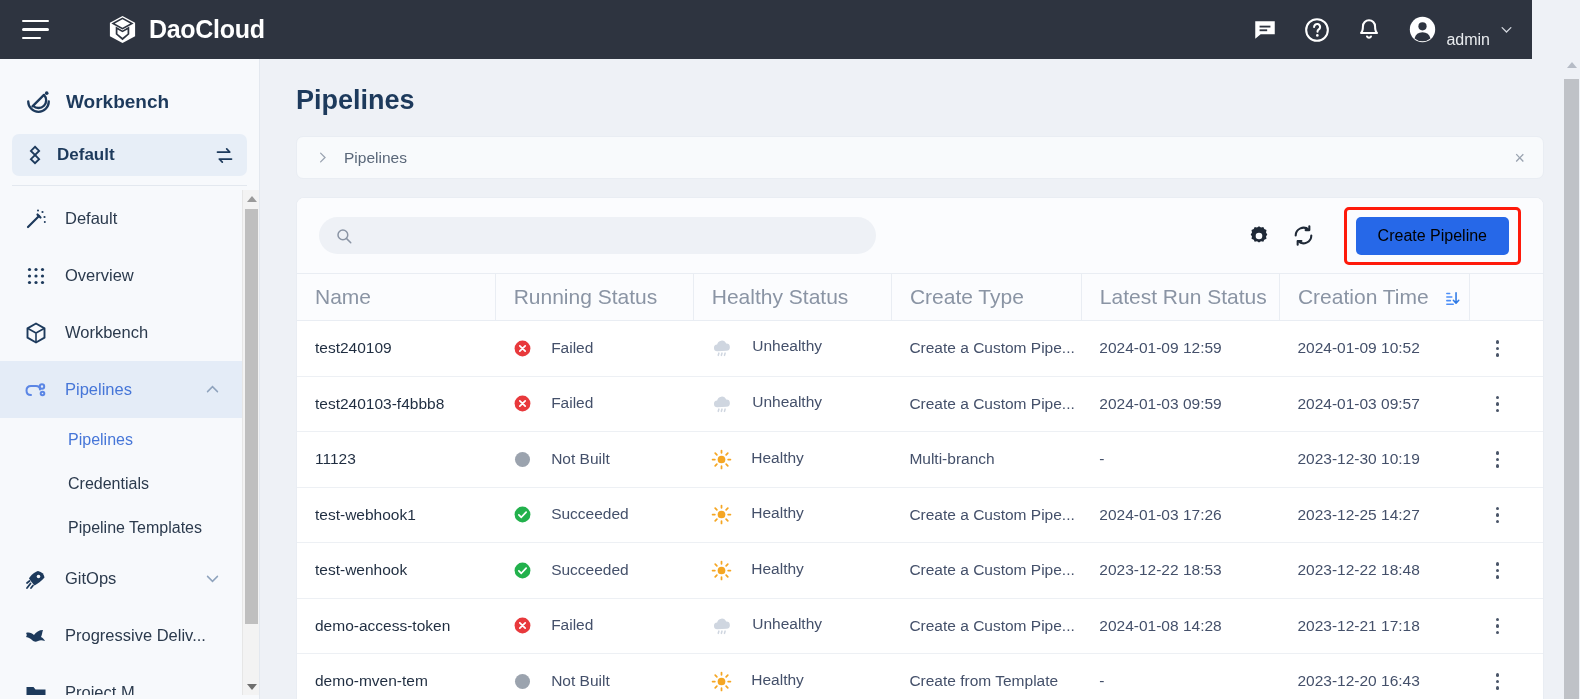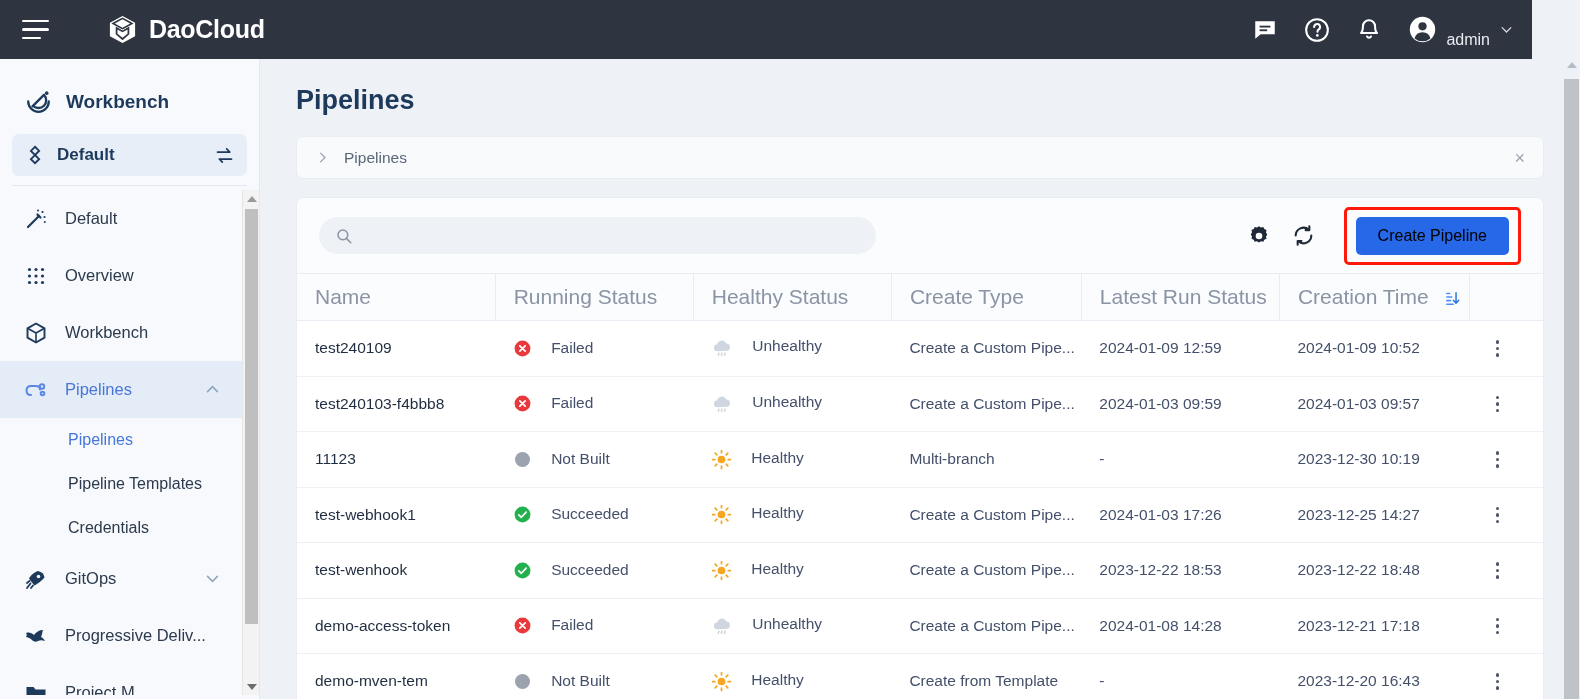--- a/index.html
+++ b/index.html
@@ -345,22 +345,22 @@
       </svg>
       <span class="nlabel">Pipelines</span>
       <span class="nav-chev">
         <svg width="17" height="17" viewBox="0 0 24 24">
             <path d="M5 15l7-7 7 7" fill="none" stroke="#8fa3bd" stroke-width="2.1" stroke-linecap="round"></path>
           </svg>
       </span>
     </div>
 
     <div class="sub-item active">Pipelines</div>
+    <div class="sub-item">Credentials</div>
     <div class="sub-item">Pipeline Templates</div>
-    <div class="sub-item">Credentials</div>
 
     <div class="nav-item">
       <svg width="24" height="24" viewBox="0 0 24 24">
         <path d="M14 4c4 1 6 3 6.5 6.5-3 3.5-7 6.5-10 8L7.5 15 5 11.5C6.5 8.5 10.5 5 14 4z" fill="#1d3a5c"></path>
         <circle cx="14.5" cy="9.5" r="1.8" fill="#f7f9fc"></circle>
         <path d="M6.5 16.5L3 21M5.5 14L3 16M9 18.5L7 21" stroke="#1d3a5c" stroke-width="1.8" stroke-linecap="round"></path>
       </svg>
       <span class="nlabel">GitOps</span>
       <span class="nav-chev">
         <svg width="17" height="17" viewBox="0 0 24 24">

